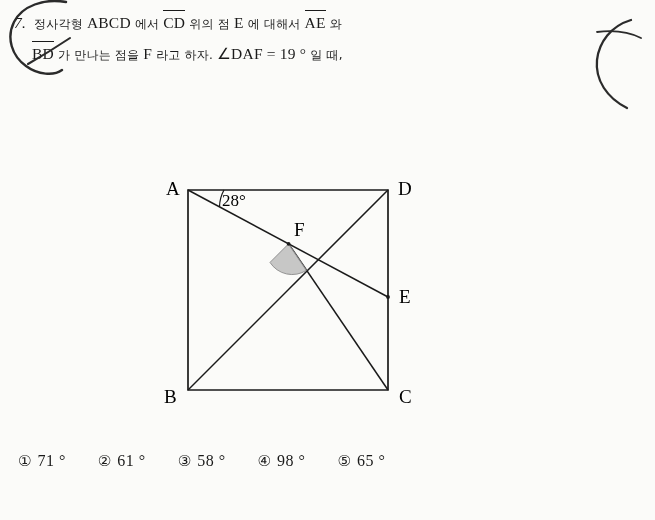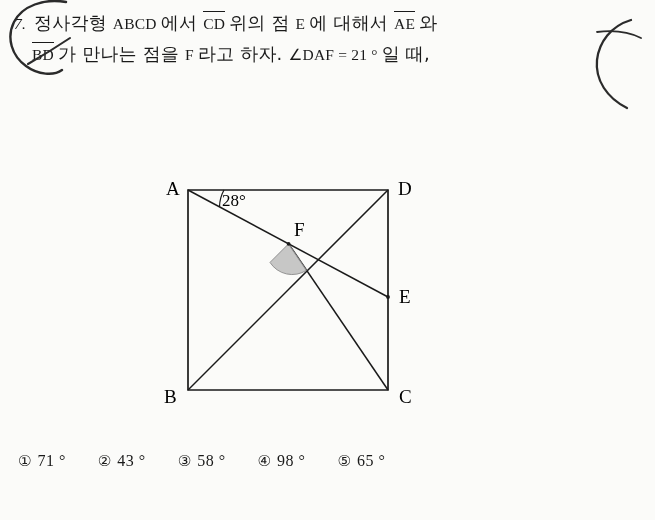--- a/index.html
+++ b/index.html
@@ -34,21 +34,21 @@
   }
   .stmt-line.l1 { padding-left: 4px; }
   .stmt-line.l2 { padding-left: 22px; }
   .stmt-line.l3 { padding-left: 32px; }
 
   .qnum {
     font-style: italic;
     font-size: 15.5px;
     margin-right: 4px;
   }
-  .ko { font-family: "DejaVu Sans", sans-serif; font-size: 18px; }
+  .ko { font-family: "DejaVu Sans", sans-serif; font-size: 12px; }
   .mathit { font-family: "Liberation Serif", serif; }
   .ovl {
     border-top: 1.3px solid #1a1a1a;
     padding-top: 4px;
     display: inline-block;
     line-height: 1.05;
   }
   .sp { display: inline-block; width: 6px; }
 
   
@@ -119,21 +119,21 @@
     <span class="ko">에 대해서 </span>
     <span class="mathit ovl">AE</span>
     <span class="ko"> 와</span>
   </div>
 
   <div class="stmt-line l2">
     <span class="mathit ovl">BD</span>
     <span class="ko"> 가 만나는 점을 </span>
     <span class="mathit">F</span>
     <span class="ko"> 라고 하자. </span>
-    <span class="mathit">∠DAF = 21 °</span>
+    <span class="mathit">∠DAF = 19 °</span>
     <span class="ko"> 일 때,</span>
   </div>
 
 </div>
 
 <svg id="pen-mark-left" viewBox="0 0 120 92">
   <path d="M62 4 C40 0 18 8 10 24 C2 40 8 58 22 68 C34 77 50 78 58 72" fill="none" stroke="#2b2b2b" stroke-width="2.4" stroke-linecap="round"></path>
   <path d="M24 66 C38 58 54 48 66 40" fill="none" stroke="#2b2b2b" stroke-width="2.1" stroke-linecap="round"></path>
 </svg>
 
@@ -172,21 +172,21 @@
   </svg>
 </div>
 
 <div id="choices-row">
   <div class="choice">
     <span class="cnum">①</span>
     <span class="cval">71 °</span>
   </div>
   <div class="choice">
     <span class="cnum">②</span>
-    <span class="cval">43 °</span>
+    <span class="cval">61 °</span>
   </div>
   <div class="choice">
     <span class="cnum">③</span>
     <span class="cval">58 °</span>
   </div>
   <div class="choice">
     <span class="cnum">④</span>
     <span class="cval">98 °</span>
   </div>
   <div class="choice">

